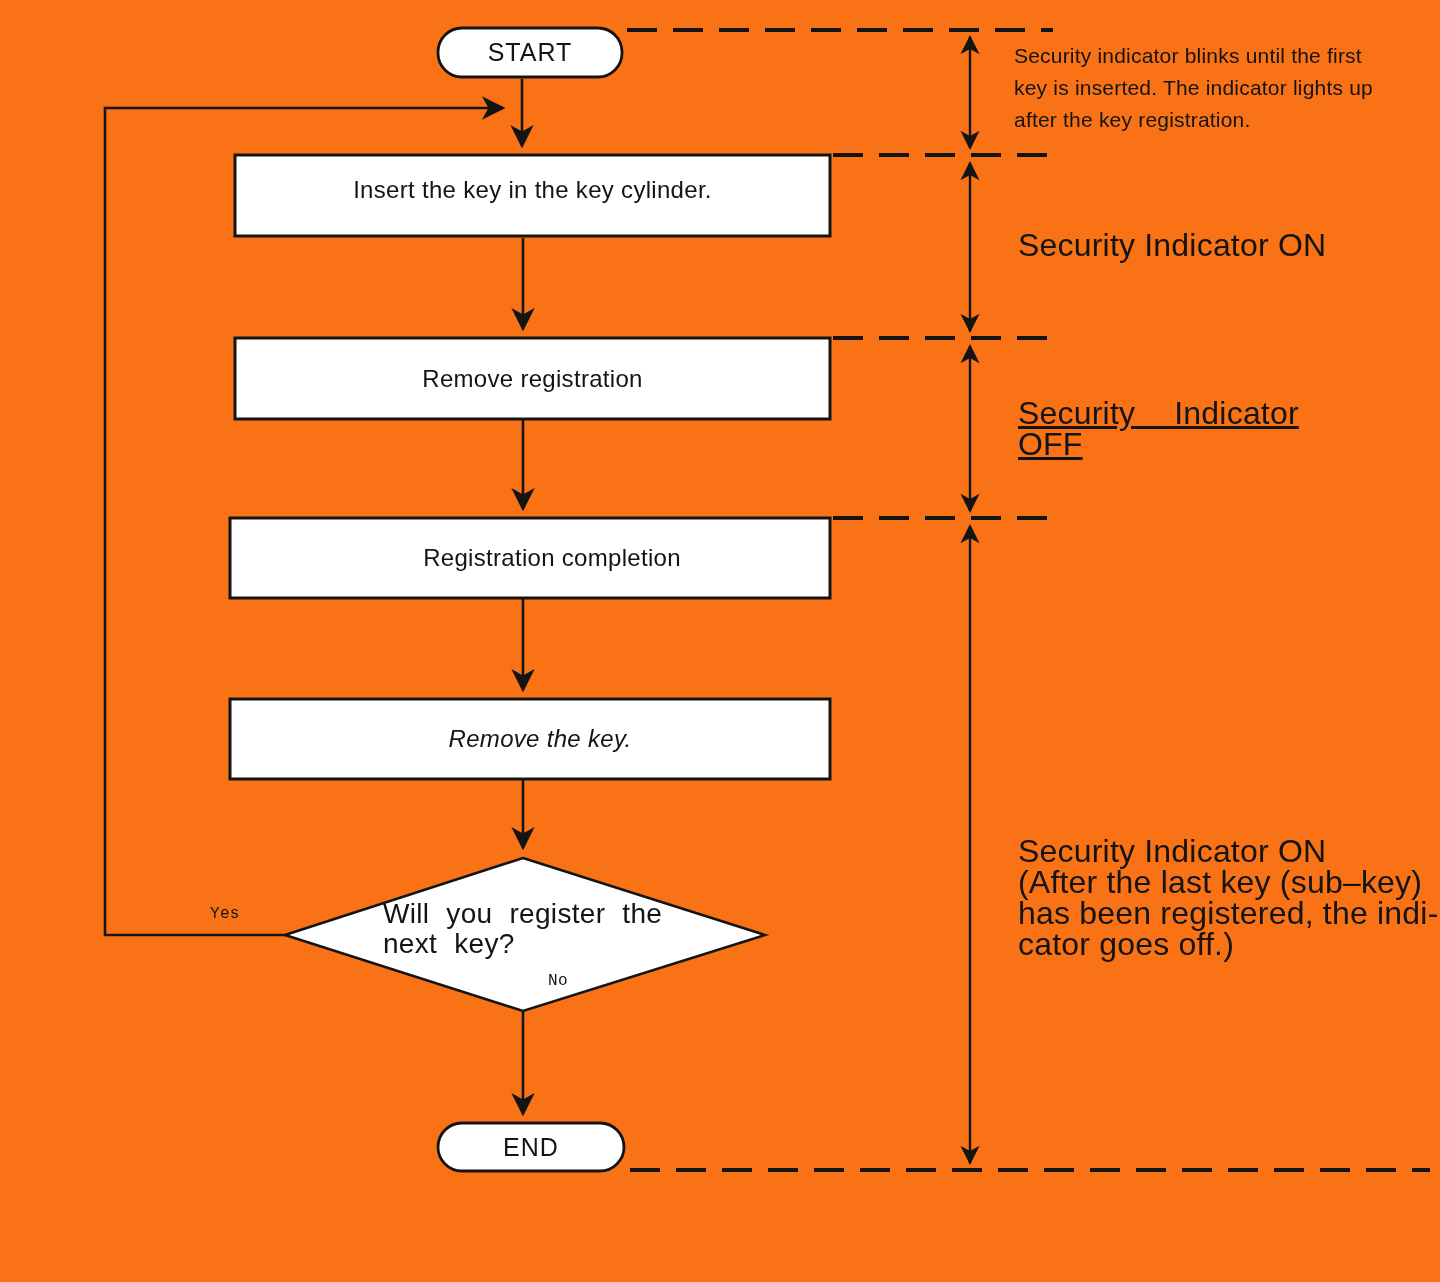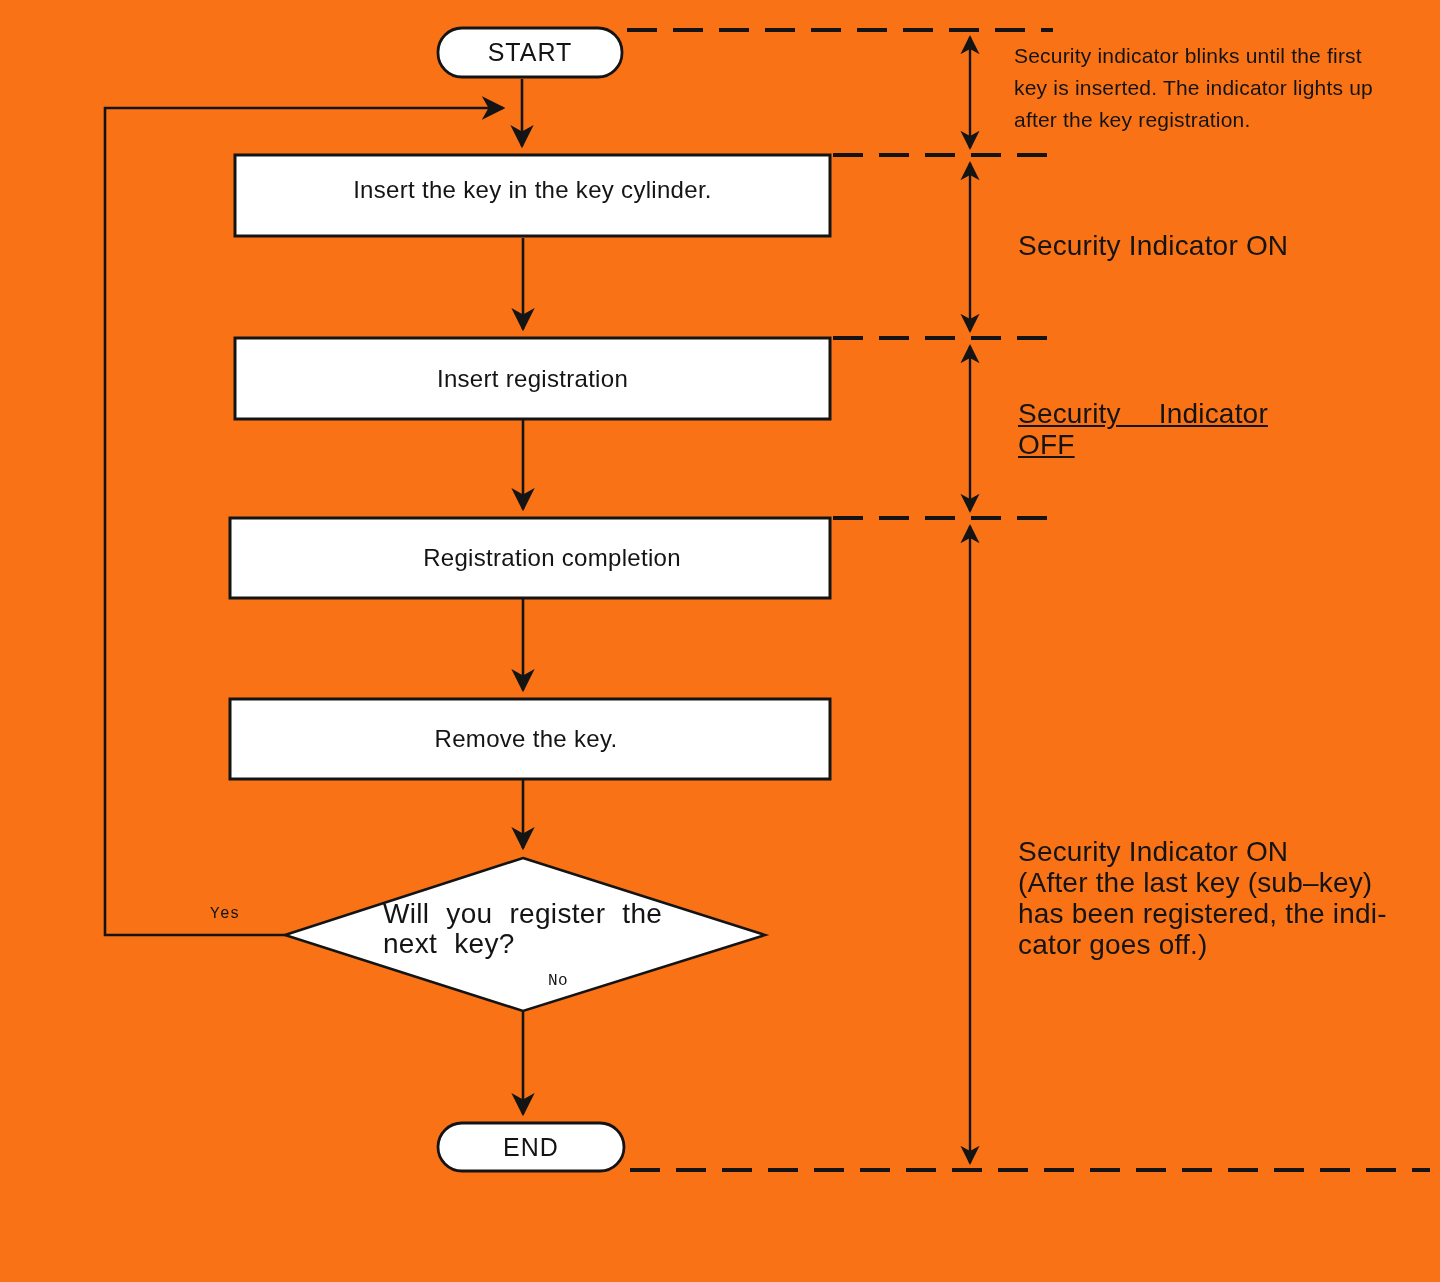--- a/index.html
+++ b/index.html
@@ -39,21 +39,21 @@
   .note{
     white-space:pre-line;
     width:max-content;
   }
   .note-small{
     font-size:21px;
     line-height:32px;
     letter-spacing:0.2px;
   }
   .note-big{
-    font-size:28px;
+    font-size:32px;
     line-height:31px;
     letter-spacing:0.2px;
   }
   .note-justified{
     word-spacing:30px;
     text-decoration:underline;
   }
 </style>
 </head>
 <body>
@@ -98,25 +98,25 @@
     <line x1="970" y1="37" x2="970" y2="148" stroke="#141414" stroke-width="2.4" marker-start="url(#dimArrow)" marker-end="url(#dimArrow)"></line>
     <line x1="970" y1="163" x2="970" y2="331" stroke="#141414" stroke-width="2.4" marker-start="url(#dimArrow)" marker-end="url(#dimArrow)"></line>
     <line x1="970" y1="346" x2="970" y2="511" stroke="#141414" stroke-width="2.4" marker-start="url(#dimArrow)" marker-end="url(#dimArrow)"></line>
     <line x1="970" y1="526" x2="970" y2="1163" stroke="#141414" stroke-width="2.4" marker-start="url(#dimArrow)" marker-end="url(#dimArrow)"></line>
   </svg>
 
   <div class="label terminal-label" style="left:438px;top:28px;width:184px;height:49px;">START</div>
 
   <div class="label node-label" style="left:235px;top:155px;width:595px;height:70px;">Insert the key in the key cylinder.</div>
 
-  <div class="label node-label" style="left:235px;top:338px;width:595px;height:81px;">Insert registration</div>
+  <div class="label node-label" style="left:235px;top:338px;width:595px;height:81px;">Remove registration</div>
 
   <div class="label node-label" style="left:230px;top:518px;width:644px;height:80px;">Registration completion</div>
 
-  <div class="label node-label" style="left:226px;top:699px;width:600px;height:80px;">Remove the key.</div>
+  <div class="label node-label" style="left:240px;top:699px;width:600px;height:80px;font-style:italic;">Remove the key.</div>
 
   <div class="label decision-label" style="left:383px;top:899px;">Will you register the
 next key?</div>
 
   <div class="label branch-label" style="left:210px;top:905px;">Yes</div>
 
   <div class="label branch-label" style="left:548px;top:972px;">No</div>
 
   <div class="label note note-small" style="left:1014px;top:40px;">Security indicator blinks until the first
 key is inserted. The indicator lights up

